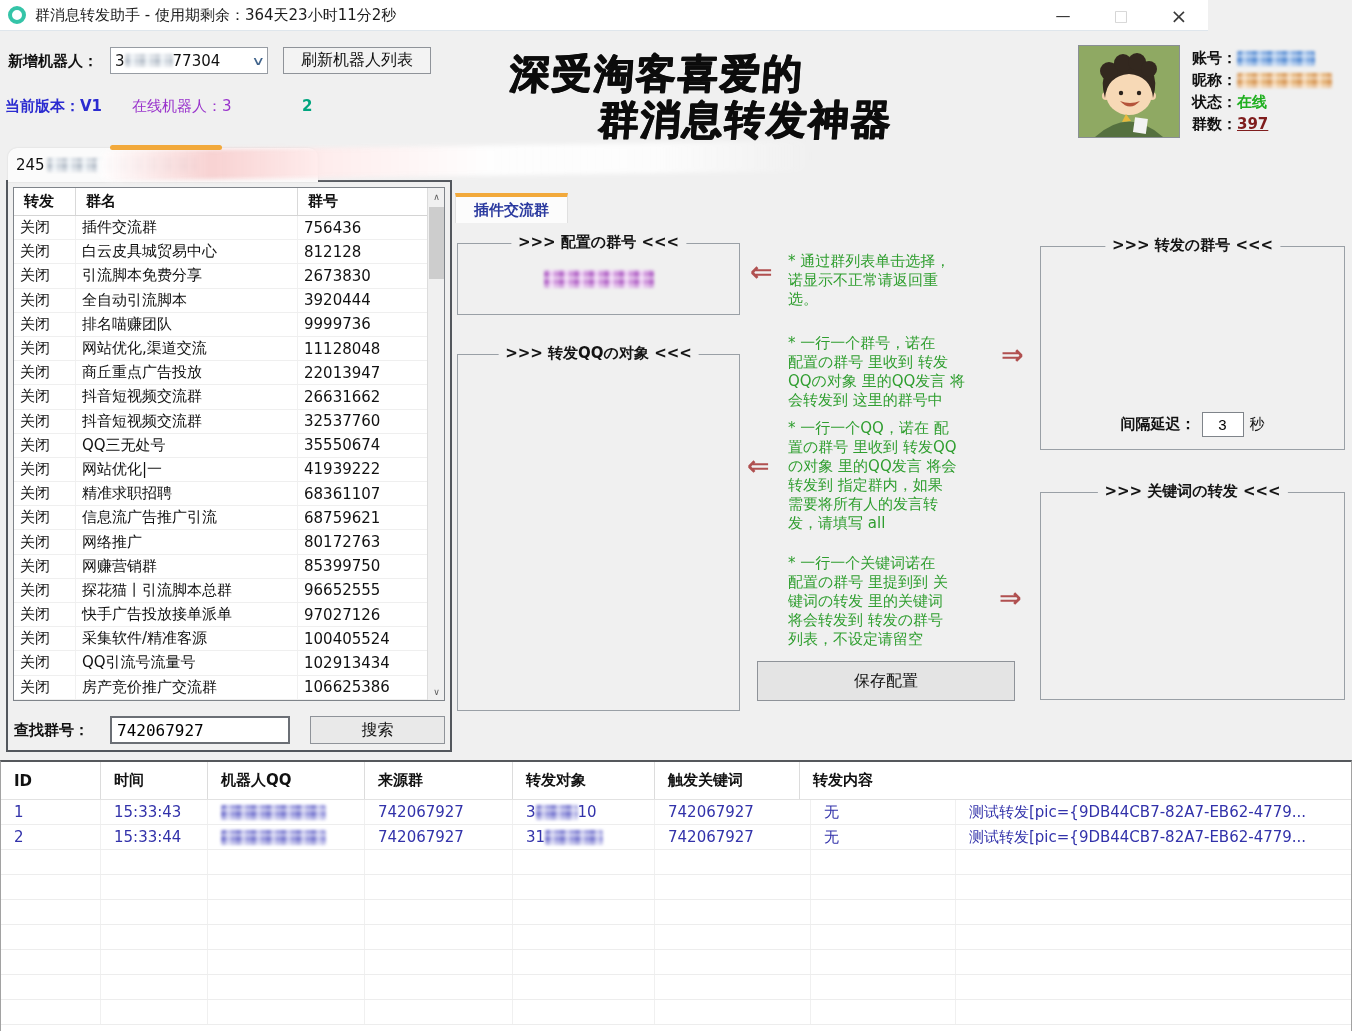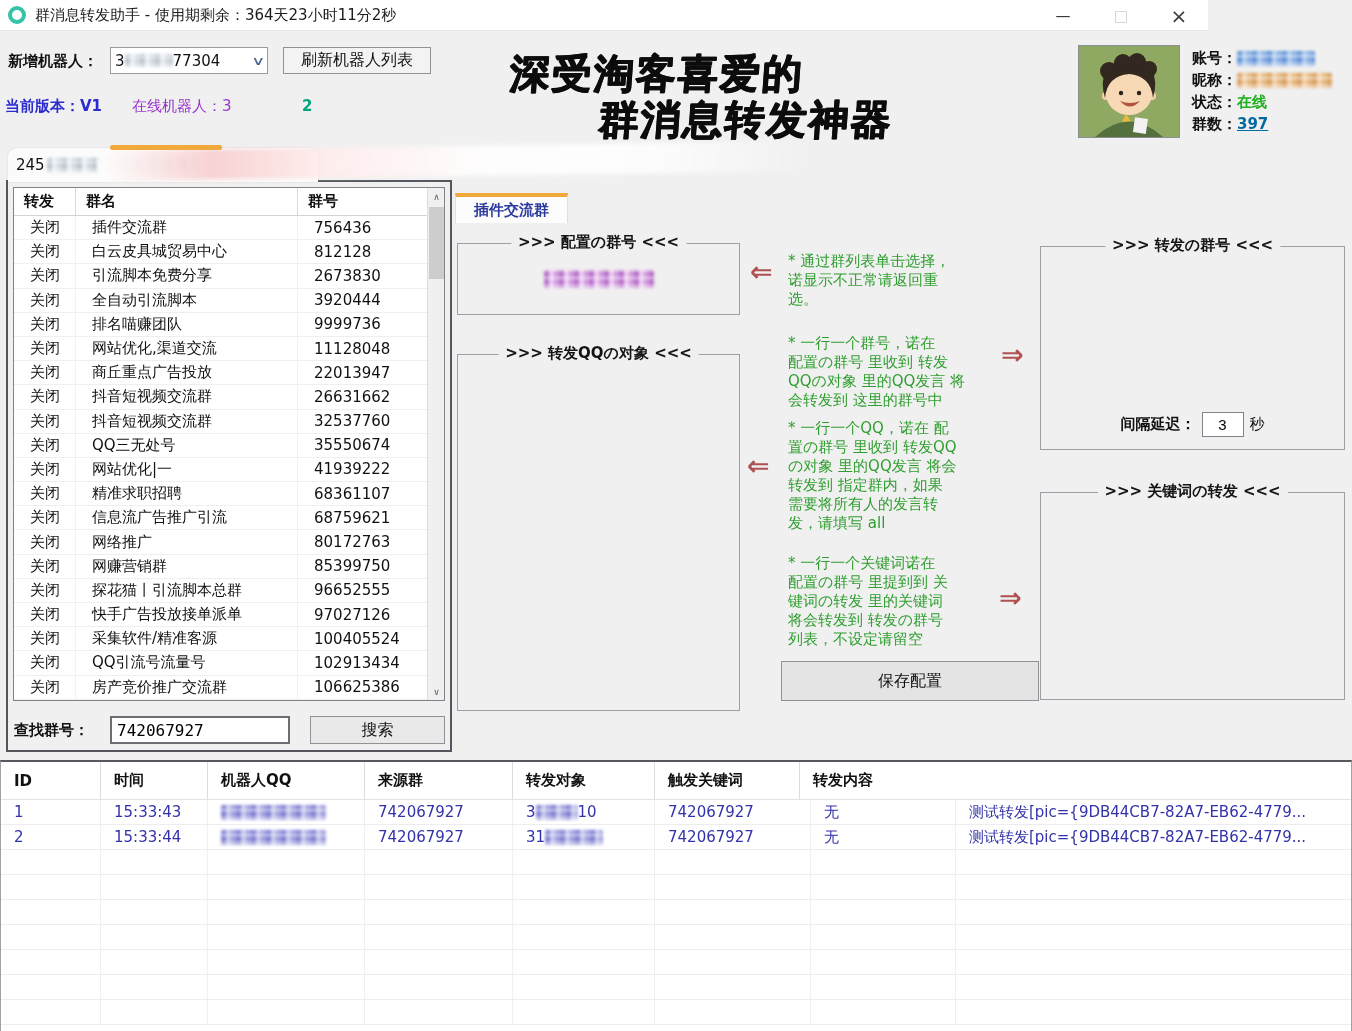--- a/index.html
+++ b/index.html
@@ -35,21 +35,21 @@
   
   .banner { position:absolute; left:508px; top:50px; color:#0c0c0c; font-weight:bold;
     font-size:40px; letter-spacing:2px; transform:skewX(-4deg);
     text-shadow:1px 0 0 #0c0c0c, 0 1px 0 #0c0c0c, 1px 1px 0 #0c0c0c; line-height:46px; }
   .banner .l2 { margin-left:92px; }
   
   .avatar-box { position:absolute; left:1078px; top:45px; width:102px; height:93px;
     border:1px solid #8a8f95; background:#8fa963; }
   .acct-line { position:absolute; left:1192px; height:22px; display:flex; align-items:center; }
   .green-val { color:#1faf1f; font-weight:bold; }
-  .blue-val { color:#0369a1; font-weight:bold;text-decoration:underline; }
+  .blue-val { color:#7f1d1d; font-weight:bold;text-decoration:underline; }
   
   .mosaic { display:inline-block; height:15px; vertical-align:middle; border-radius:2px;
     filter:blur(1.7px);
     background-image:repeating-linear-gradient(0deg, rgba(255,255,255,.4) 0 4px, rgba(0,0,0,0) 4px 8px),
       repeating-linear-gradient(90deg, var(--c1) 0 5px, var(--c2) 5px 10px, var(--c3) 10px 15px); }
   .mz-gray   { --c1:#b9c2cc; --c2:#e8edf2; --c3:#cfd6de; }
   .mz-blue   { --c1:#5b8fd4; --c2:#a8c6ec; --c3:#7fa9e0; }
   .mz-orange { --c1:#d89a5a; --c2:#f2cfa6; --c3:#e4b277; }
   .mz-purple { --c1:#b469c8; --c2:#e9c9f0; --c3:#cd93da; }
   .mz-bp     { --c1:#7a7ad0; --c2:#c4c4ec; --c3:#9a9ade; }
@@ -68,21 +68,21 @@
     border:2px solid #53575d; background:#f0f0f0; }
   .listbox { position:absolute; left:13px; top:187px; width:432px; height:514px;
     border:1px solid #7f848a; background:#fff; display:flex; }
   .list-main { width:415px; display:flex; flex-direction:column; }
   .ghead { display:flex; height:28px; border-bottom:1px solid #d4d4d4; align-items:center; }
   .ghc { font-weight:bold; padding-left:10px; height:100%; display:flex; align-items:center;
     border-right:1px solid #d9d9d9; }
   .ghc:last-child { border-right:none; }
   .gc1 { width:62px; } .gc2 { width:222px; } .gc3 { flex:1; }
   .grow { display:flex; height:24.2px; align-items:center; border-bottom:1px solid #efefef; }
-  .gc { padding-left:16px; height:100%; display:flex; align-items:center;
+  .gc { padding-left:6px; height:100%; display:flex; align-items:center;
     border-right:1px solid #f1f1f1; white-space:nowrap; overflow:hidden; }
   .gc:last-child { border-right:none; }
   
   .vscroll { width:17px; background:#f0f0f0; border-left:1px solid #dcdcdc; position:relative; }
   .sb-btn { position:absolute; left:0; width:17px; height:17px; display:flex; align-items:center;
     justify-content:center; font-size:9px; color:#5a5a5a; }
   .sb-up { top:0; } .sb-down { bottom:0; }
   .sb-thumb { position:absolute; left:1px; top:19px; width:15px; height:72px;
     background:#cdcdcd; }
   
@@ -100,21 +100,21 @@
   #gb-config  { left:457px; top:243px; width:283px; height:72px; }
   #gb-qq      { left:457px; top:354px; width:283px; height:357px; }
   #gb-forward { left:1040px; top:246px; width:305px; height:204px; }
   #gb-keyword { left:1040px; top:492px; width:305px; height:208px; }
   .gb-center { width:100%; height:100%; display:flex; align-items:center; justify-content:center; }
   .delay-row { position:absolute; bottom:12px; left:0; width:100%; display:flex;
     align-items:center; justify-content:center; }
   #delay-input { width:42px; height:25px; border:1px solid #7f848a; text-align:center;
     font-size:15px; background:#fff; margin:0 6px; }
   .kw-content { padding:8px 8px; color:#3a3ad0; font-size:16px; }
-  #save-btn { left:757px; top:661px; width:258px; height:40px; font-size:16px; background:#e4e4e4;margin-left:24px; }
+  #save-btn { left:757px; top:661px; width:258px; height:40px; font-size:16px; background:#e4e4e4; }
   
   .note { position:absolute; left:788px; width:238px; color:#2f9e2f; white-space:pre-line;
     line-height:19px; font-size:15px; }
   .n1 { top:252px; } .n2 { top:334px; } .n3 { top:419px; } .n4 { top:554px; }
   .note-arrow { position:absolute; color:#b05050; font-size:27px; font-weight:bold; }
   .a1 { left:750px; top:256px; } .a2 { left:1001px; top:339px; }
   .a3 { left:747px; top:450px; } .a4 { left:999px; top:582px; }
   
   .log-table { position:absolute; left:0; top:760px; width:1352px; height:271px; background:#fff;
     border-top:2px solid #55585c; border-left:1px solid #a2a2a2; border-right:1px solid #a2a2a2; }

